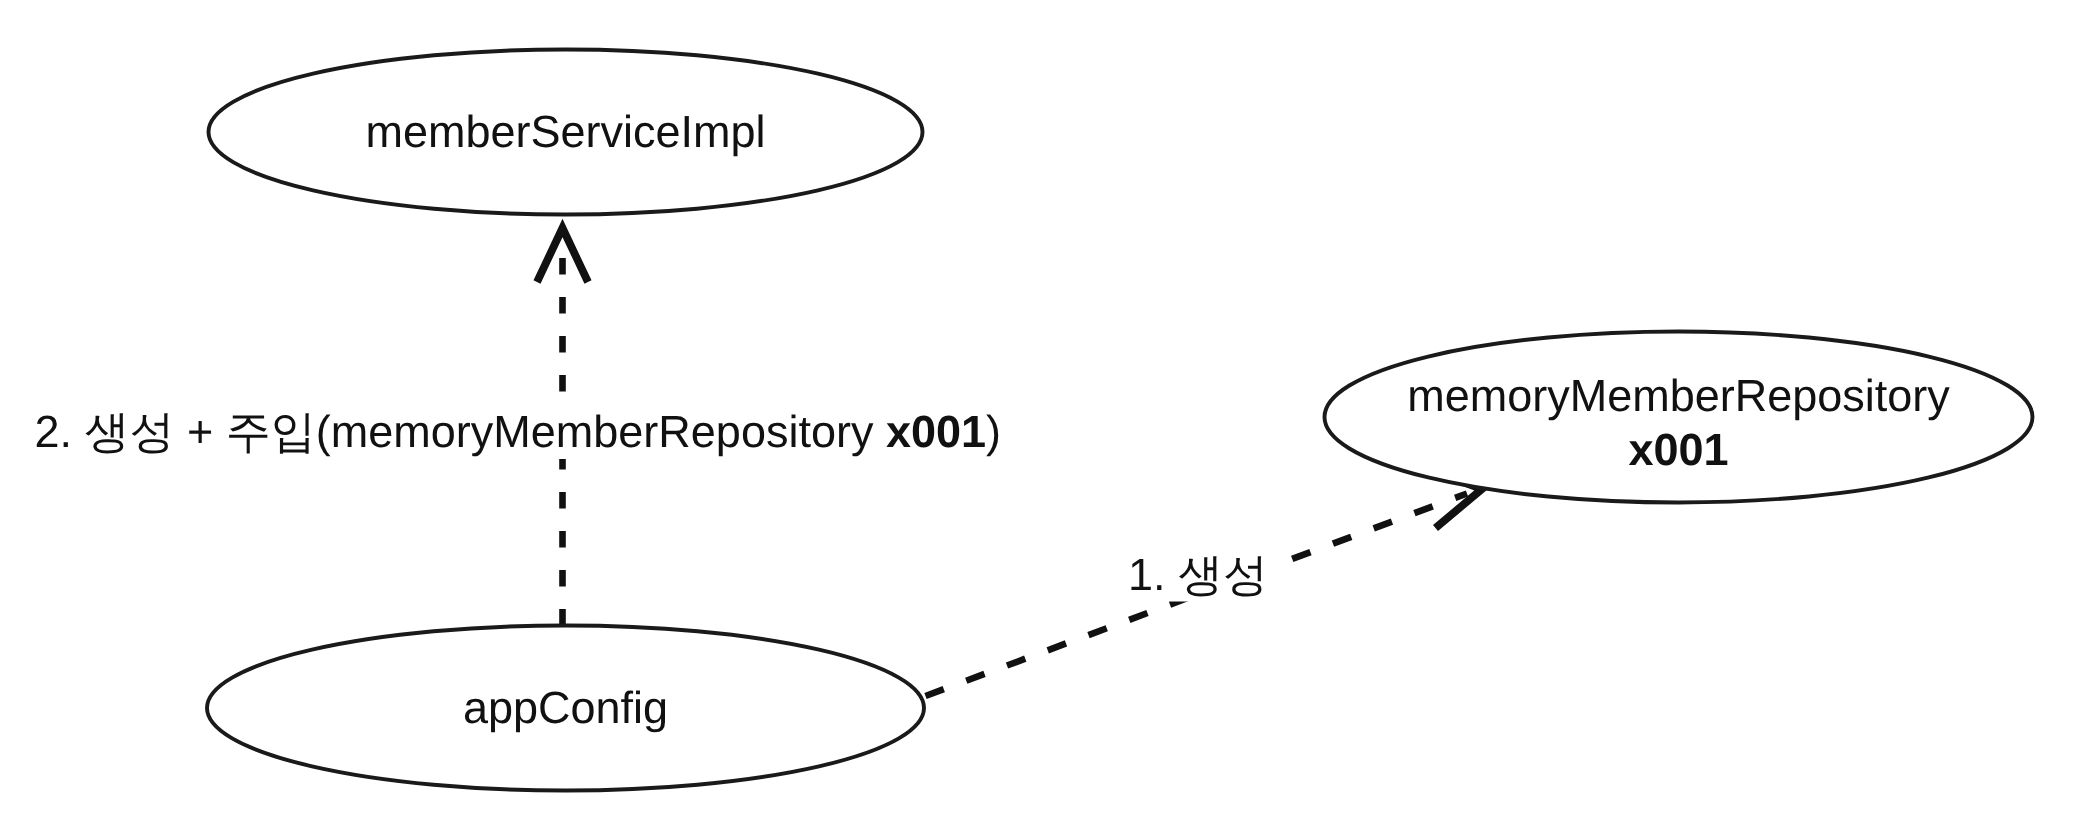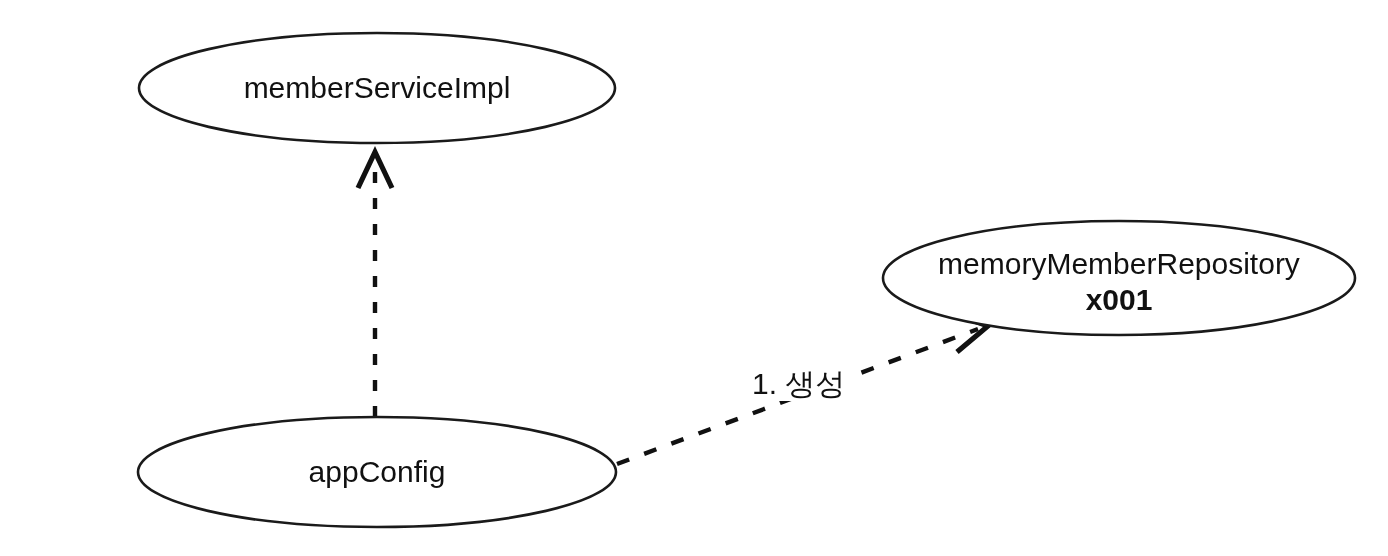--- a/index.html
+++ b/index.html
@@ -114,16 +114,17 @@
       <text class="node-text node-text-bold" x="1119" y="302">x001</text>
     </g>
 
     <g>
       <ellipse class="ellipse-shape" cx="377" cy="472" rx="239" ry="55"></ellipse>
       <text class="node-text" x="377" y="474">appConfig</text>
     </g>
 
   </svg>
 
+  <div class="edge-label" id="label-inject"><span>2. 생성 + 주입(memoryMemberRepository </span><span class="bold-token">x001</span><span>)</span></div>
 
   <div class="edge-label" id="label-create">1. 생성</div>
 
 </div>
 
 </body></html>

